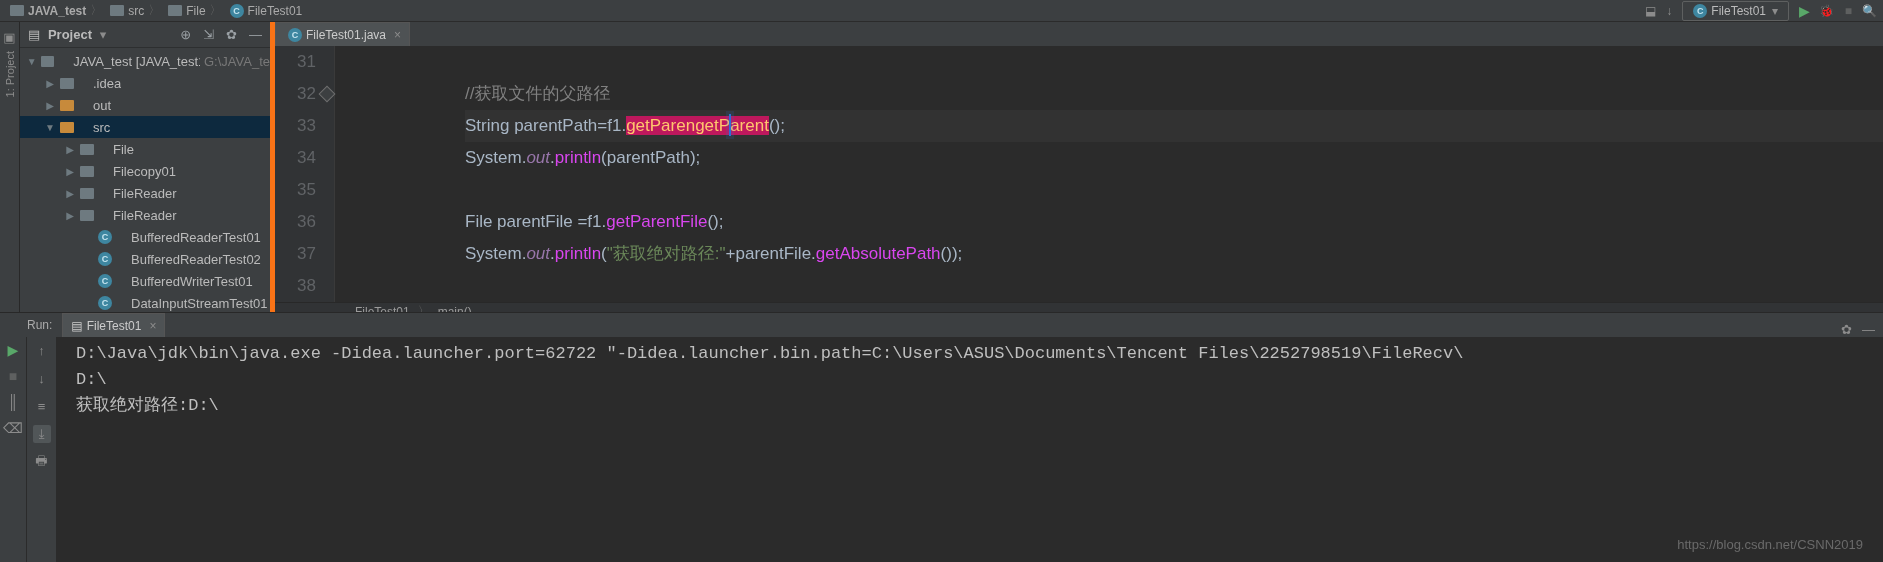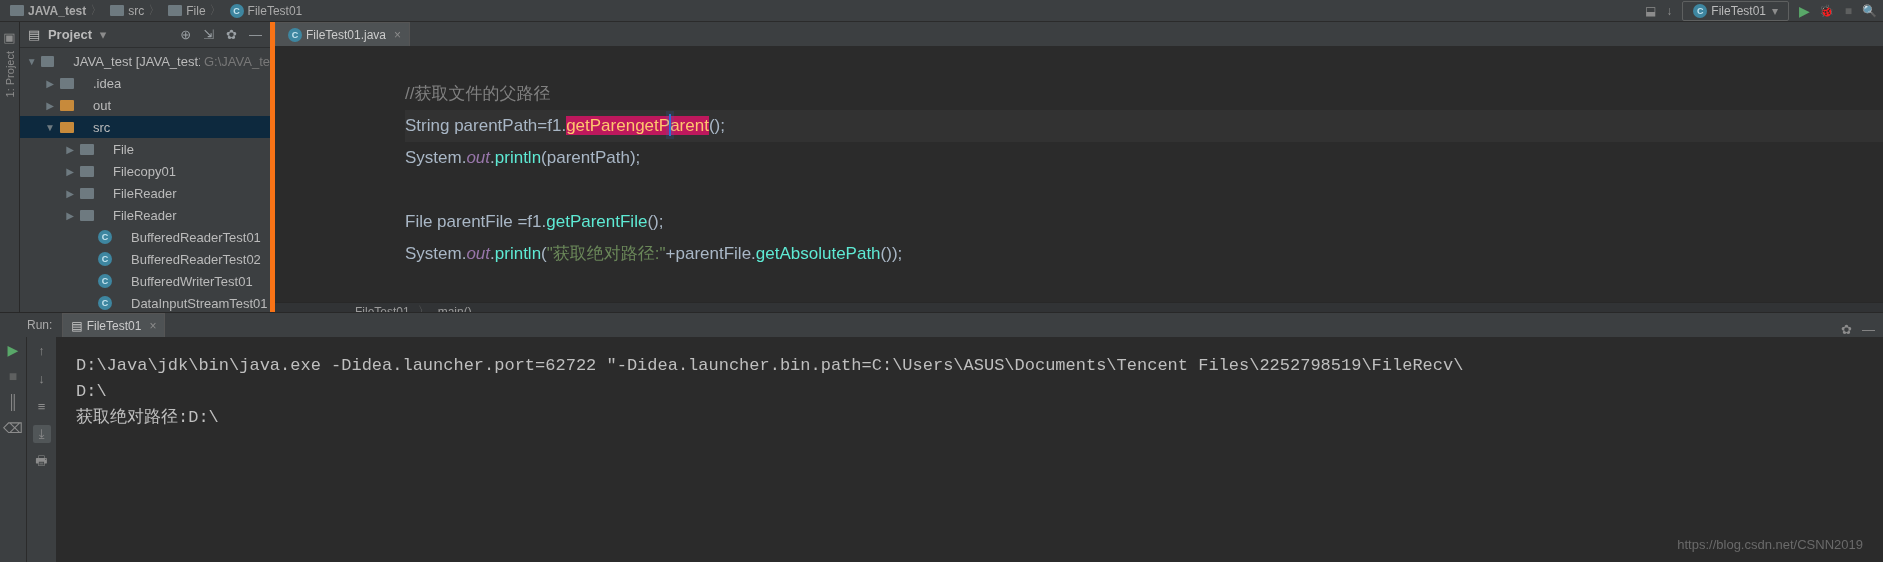--- a/index.html
+++ b/index.html
@@ -36,41 +36,41 @@
 .ed-tab .close { margin-left: 8px; color: #8c8c8c; cursor: pointer; }
 .editor-body { flex: 1; display: flex; font-family: "Consolas","Courier New",monospace; font-size: 17px; line-height: 32px; }
 .gutter { width: 60px; background: #313335; color: #606366; text-align: right; padding-right: 18px; border-right: 1px solid #3a3a3a; position: relative; }
 .gutter .ln { height: 32px; }
 .fold-marker { position: absolute; left: 46px; width: 12px; height: 12px; border: 1px solid #6e6e6e; transform: rotate(45deg); background: #3c3f41; }
 .code { flex: 1; padding-left: 130px; white-space: pre; }
 .code .row { height: 32px; }
 .code .row.hl { background: #323232; }
 .c-comment { color: #808080; }
 .c-field { color: #9876aa; font-style: italic; }
-.c-method { color: #5eead4; }
+.c-method { color: #d946ef; }
 .c-str { color: #6a8759; }
 .c-paren { color: #a9b7c6; }
 .c-plain { color: #a9b7c6; }
 .c-methodhi { background:#be185d; color:#ffc66d; }
 .cursor { display: inline-block; width: 2px; height: 22px; background: #2e6fd5; vertical-align: middle; margin: 0 -1px; box-shadow: 0 0 0 3px rgba(46,111,213,.15); position: relative; top: -2px; }
 .breadcrumb-bar { height: 24px; background: #313335; display: flex; align-items: center; padding-left: 80px; font-size: 12px; color: #9b9b9b; border-top: 1px solid #282828; }
 .breadcrumb-bar .bsep { margin: 0 8px; color: #666; }
 .run-toolwin { flex: 1; display: flex; flex-direction: column; border-top: 1px solid #282828; min-height:0; }
 .run-tabs { height: 24px; background: #3c3f41; display: flex; align-items: flex-end; padding-left: 17px; }
 .run-label { padding: 0 10px; color: #aaa; font-size: 12px; display:flex; align-items:center; height:24px; }
 .run-tab { height: 24px; display: flex; align-items: center; padding: 0 8px; background: #4e5254; border-top: 1px solid #555; border-right: 1px solid #555; border-left: 1px solid #555; font-size: 12px; color: #ccc; }
 .run-tab .close { margin-left: 8px; color: #8c8c8c; cursor: pointer; }
 .run-body { flex: 1; display: flex; background: #2b2b2b; }
 .run-ctl { width: 26px; background: #3c3f41; display: flex; flex-direction: column; align-items: center; padding-top: 4px; gap: 8px; }
 .run-ctl .btn { width: 18px; height: 18px; display: flex; align-items: center; justify-content: center; color: #8c8c8c; cursor: pointer; font-size: 14px; }
 .run-ctl .play { color: #59a869; }
 .run-ctl2 { width: 30px; background: #3c3f41; border-left: 1px solid #2b2b2b; display:flex; flex-direction:column; align-items:center; padding-top:4px; gap:10px; }
 .run-ctl2 .btn { width:18px; height:18px; color:#8c8c8c; cursor:pointer; display:flex; align-items:center; justify-content:center; }
 .run-ctl2 .sel { background:#515658; border-radius:2px; }
-.console { flex: 1; padding: 16px 20px; font-family: "Consolas","Courier New",monospace,"SimSun"; font-size: 17px; line-height: 26px; color: #bfbfbf; white-space: pre; overflow: hidden; }
+.console { flex: 1; padding: 4px 20px; font-family: "Consolas","Courier New",monospace,"SimSun"; font-size: 17px; line-height: 26px; color: #bfbfbf; white-space: pre; overflow: hidden; }
 .watermark { position:absolute; right:20px; bottom:10px; color:#6a6a6a; font-size:13px; }
 .nav-play { color:#59a869; font-size:14px; }
 .nav-box { border:1px solid #5e6060; padding:0 10px; height:20px; display:flex; align-items:center; font-size:12px; color:#bbb; border-radius:2px; }
 .nav-ico { color:#8c8c8c; cursor:pointer; }
 .run-tabs .spacer { flex:1; }
 </style>
 </head>
 <body>
 
 <div class="navbar">
@@ -196,20 +196,31 @@
 
   <div class="editor-area">
     <div class="editor-tabs">
       <div class="ed-tab">
         <span class="class-ic">C</span>
         <span>FileTest01.java</span>
         <span class="close">×</span>
       </div>
     </div>
     <div class="editor-body">
+      <div class="gutter" id="gutter">
+          <div class="ln">31</div>
+          <div class="ln">32</div>
+          <div class="fold-marker" style="top: 42px;"></div>
+          <div class="ln">33</div>
+          <div class="ln">34</div>
+          <div class="ln">35</div>
+          <div class="ln">36</div>
+          <div class="ln">37</div>
+          <div class="ln">38</div>
+        </div>
       <div class="code" id="code"><div class="row"></div><div class="row"><span class="c-comment">//获取文件的父路径</span></div><div class="row hl"><span class="c-plain">String parentPath=f1.</span><span class="c-methodhi">getParen</span><span class="c-methodhi">getP</span><span class="cursor"></span><span class="c-methodhi">arent</span><span class="c-paren">();</span></div><div class="row"><span class="c-plain">System.</span><span class="c-field">out</span><span class="c-plain">.</span><span class="c-method">println</span><span class="c-paren">(parentPath);</span></div><div class="row"></div><div class="row"><span class="c-plain">File parentFile =f1.</span><span class="c-method">getParentFile</span><span class="c-paren">();</span></div><div class="row"><span class="c-plain">System.</span><span class="c-field">out</span><span class="c-plain">.</span><span class="c-method">println</span><span class="c-paren">(</span><span class="c-str">"获取绝对路径:"</span><span class="c-paren">+parentFile.</span><span class="c-method">getAbsolutePath</span><span class="c-paren">());</span></div><div class="row"></div></div>
     </div>
     <div class="breadcrumb-bar">
       <span>FileTest01</span>
       <span class="bsep">〉</span>
       <span>main()</span>
     </div>
   </div>
 </div>
 

